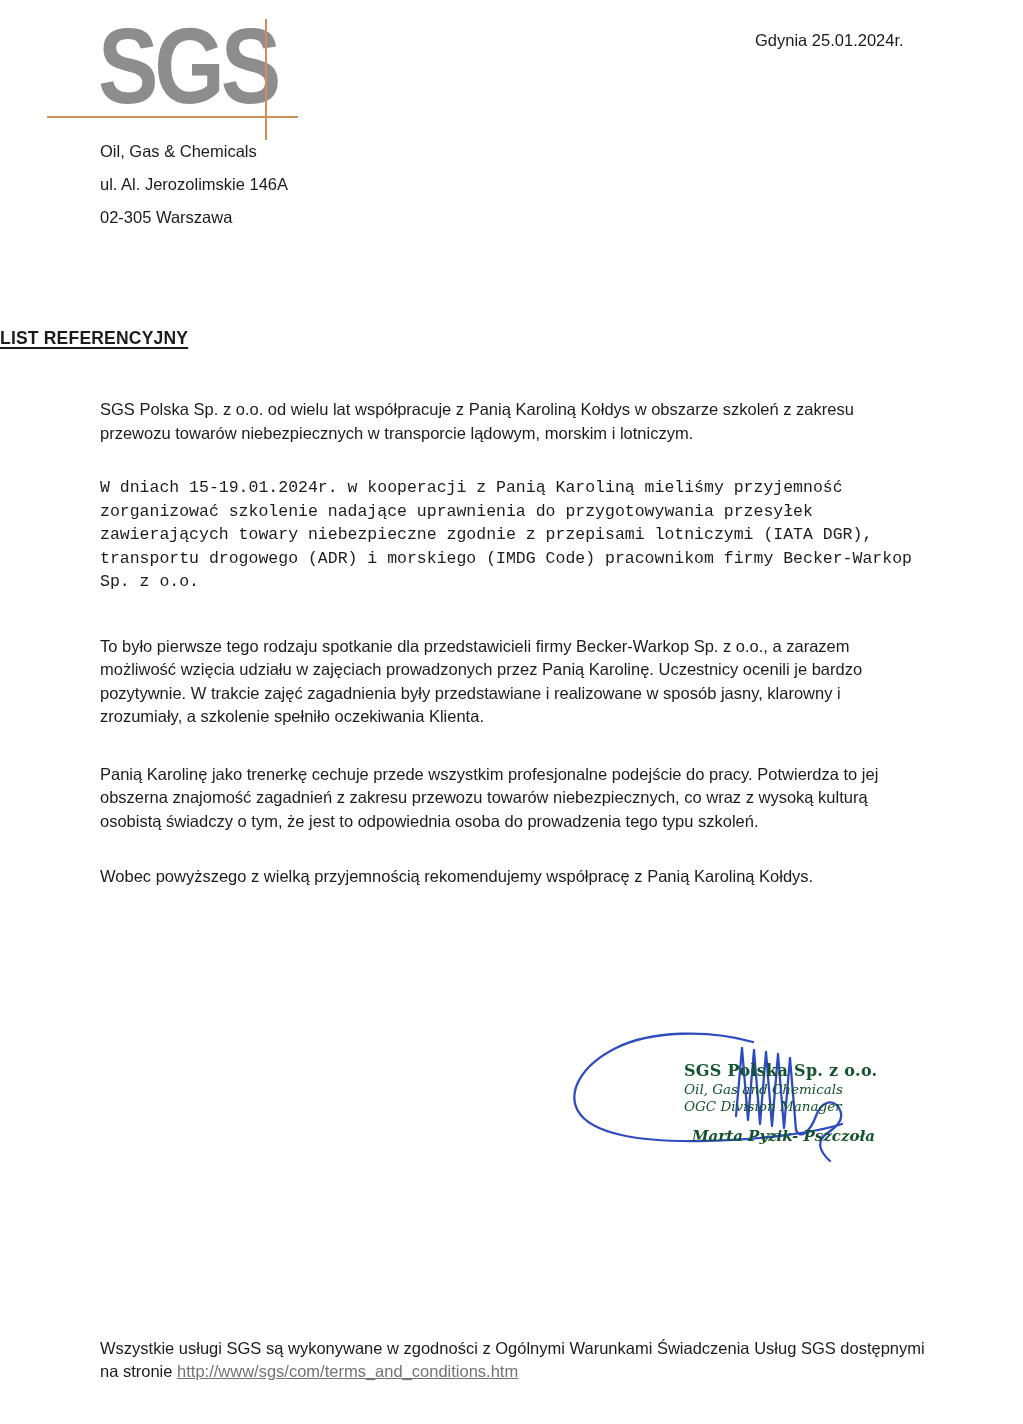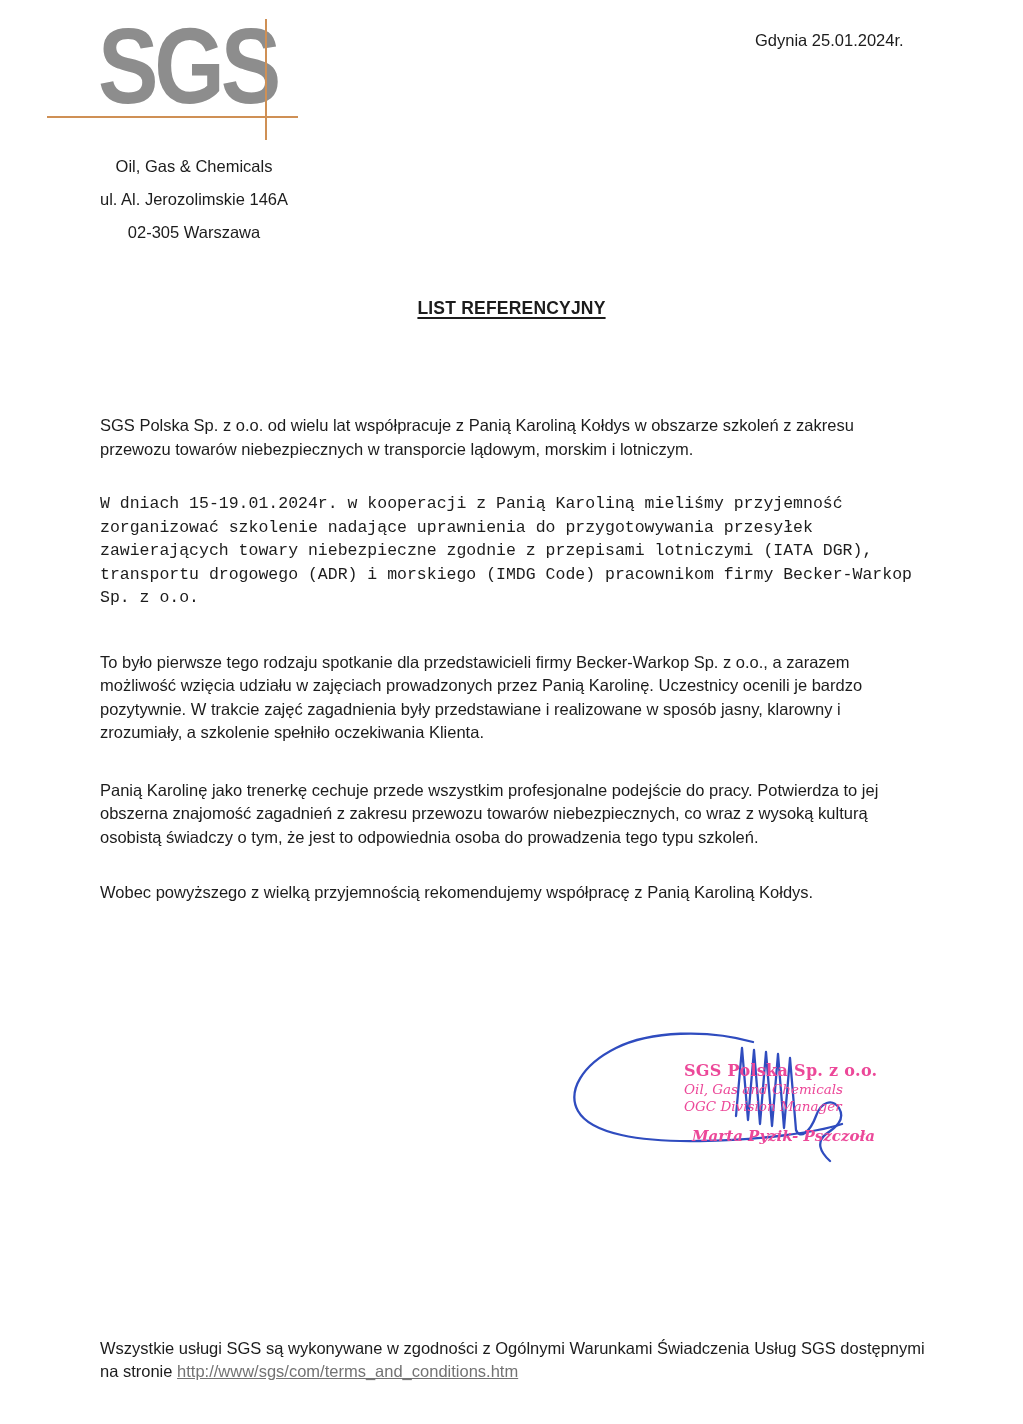--- a/index.html
+++ b/index.html
@@ -50,70 +50,69 @@
     position: absolute;
     left: 755px;
     top: 31px;
     font-size: 16.5px;
   }
 
   
   .address {
     position: absolute;
     left: 100px;
-    top: 150px;
+    top: 135px;
     font-size: 16.5px;
     line-height: 33px;
-    text-align: center;
   }
 
   
   .doc-title {
     position: absolute;
     left: 0;
-    top: 298px;
+    top: 328px;
     width: 100%;
-    text-align: center;
+    text-align: left;
     font-size: 17.5px;
     font-weight: 700;
     text-decoration: underline;
     text-decoration-thickness: 2px;
     text-underline-offset: 3px;
     letter-spacing: 0.2px;
   }
 
   
   .body-text {
     position: absolute;
     left: 100px;
     top: 398px;
     width: 824px;
     font-size: 16.5px;
     line-height: 23.5px;
   }
-  .body-text p.para-1 { margin-top: 16px; }
+  .body-text p.para-1 { margin-top: 0; }
   .body-text p.para-2 { margin-top: 31px; font-family: Liberation Mono, monospace; }
   .body-text p.para-3 { margin-top: 41px; }
   .body-text p.para-4 { margin-top: 34px; }
   .body-text p.para-5 { margin-top: 32px; }
 
   
   .signature-block {
     position: absolute;
     left: 558px;
     top: 1028px;
     width: 312px;
     height: 148px;
   }
   .signature-svg { position: absolute; left: 0; top: 0; }
   .stamp {
     position: absolute;
     left: 126px;
     top: 33px;
-    color: #ec4899;
+    color: #14532d;
     font-family: "DejaVu Serif", serif;
     white-space: nowrap;
   }
   .stamp-company { font-size: 16px; font-weight: 600; letter-spacing: 0.3px; }
   .stamp-division { font-size: 13.5px; font-style: italic; margin-top: 1px; }
   .stamp-role { font-size: 13.5px; font-style: italic; margin-top: 1px; }
   .stamp-name { font-size: 15px; font-style: italic; font-weight: 600; margin-top: 13px; margin-left: 8px; }
 
   
   .footer {

